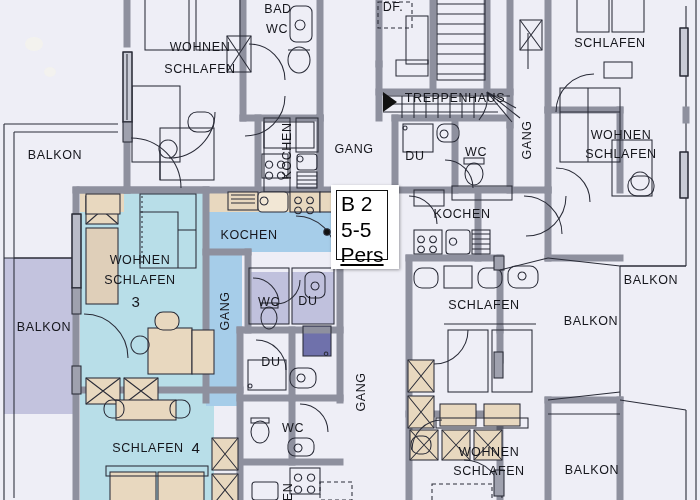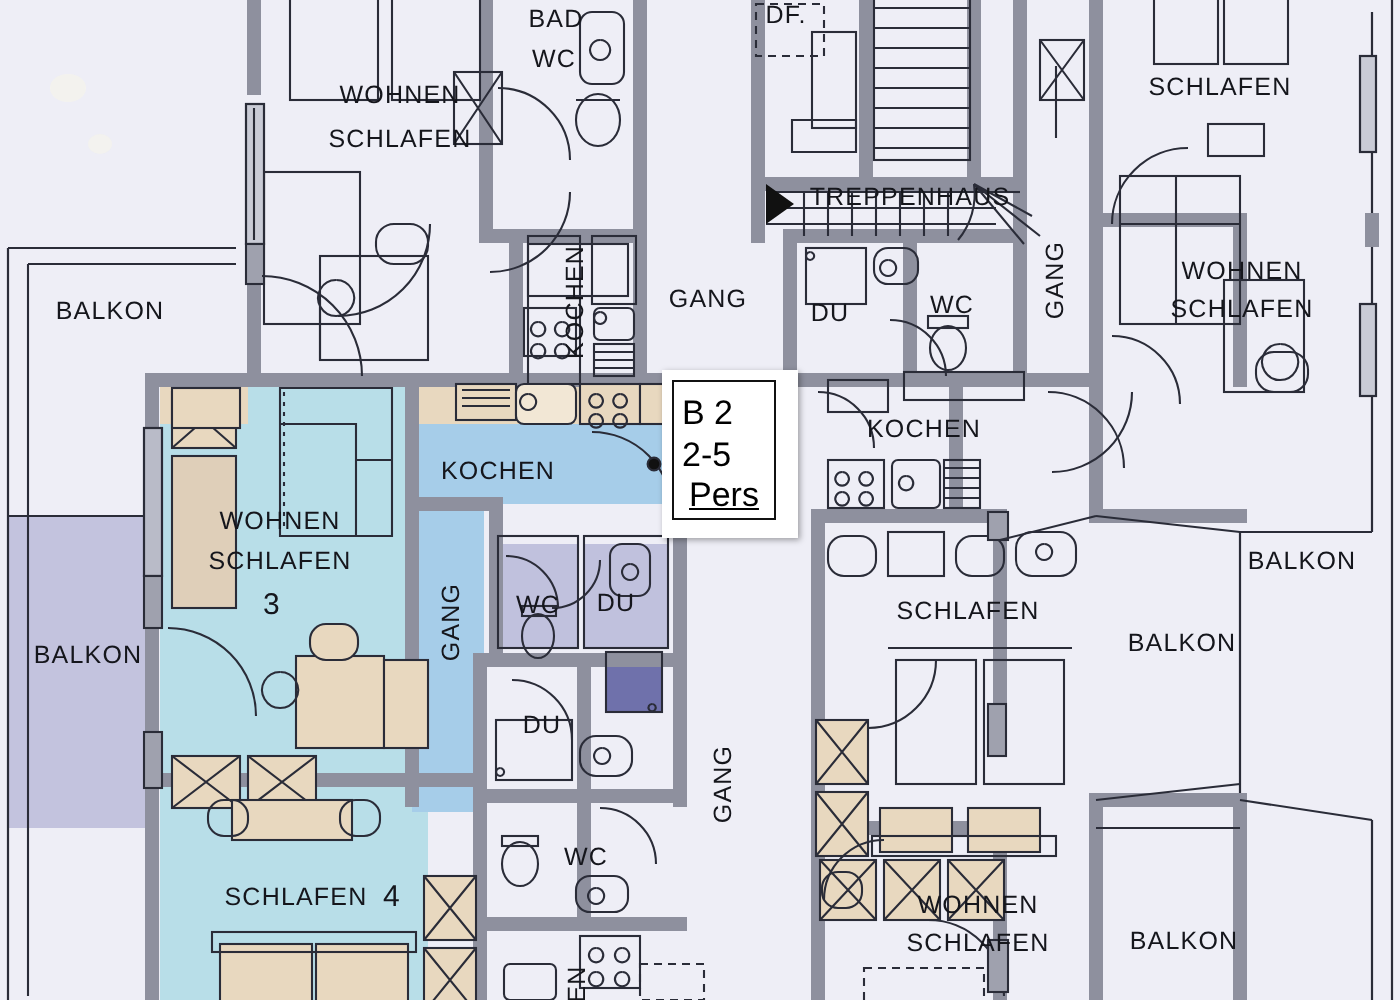--- a/index.html
+++ b/index.html
@@ -24,22 +24,22 @@
   .callout-box{
     position:absolute;
     background:#ffffff;
     box-shadow:1px 1px 3px rgba(0,0,0,.35);
   }
   .callout-inner{
     position:absolute;
     border:1.5px solid #111;
     background:#fff;
     display:flex;flex-direction:column;
-    align-items:center;justify-content:flex-end;
-    font-size:17px;color:#000;line-height:1.22;
+    align-items:center;justify-content:space-between;
+    font-size:21px;color:#000;line-height:1.22;
     font-family:"Liberation Sans",sans-serif;
   }
   .callout-inner span{display:block;width:100%;text-align:left;padding-left:8px;}
   .callout-inner span.c{text-align:center;padding-left:0;text-decoration:underline;}
 </style>
 </head>
 <body>
 
 <div id="plan-root">
 
@@ -412,17 +412,17 @@
         <text class="rm-label" x="489" y="453">WOHNEN</text>
         <text class="rm-label" x="489" y="472">SCHLAFEN</text>
         <text class="rm-label" x="592" y="471">BALKON</text>
         <text class="rm-label" x="289" y="492" transform="rotate(-90 289 492)">EN</text>
       </g>
   </svg>
 
   <div class="callout-box" style="left:331px;top:185px;width:68px;height:84px;"></div>
   <div class="callout-inner" style="left:336px;top:190px;width:50px;height:68px;">
     <span>B 2</span>
-    <span>2-5</span>
+    <span>5-5</span>
     <span class="c">Pers</span>
   </div>
 
 </div>
 
 </body></html>

